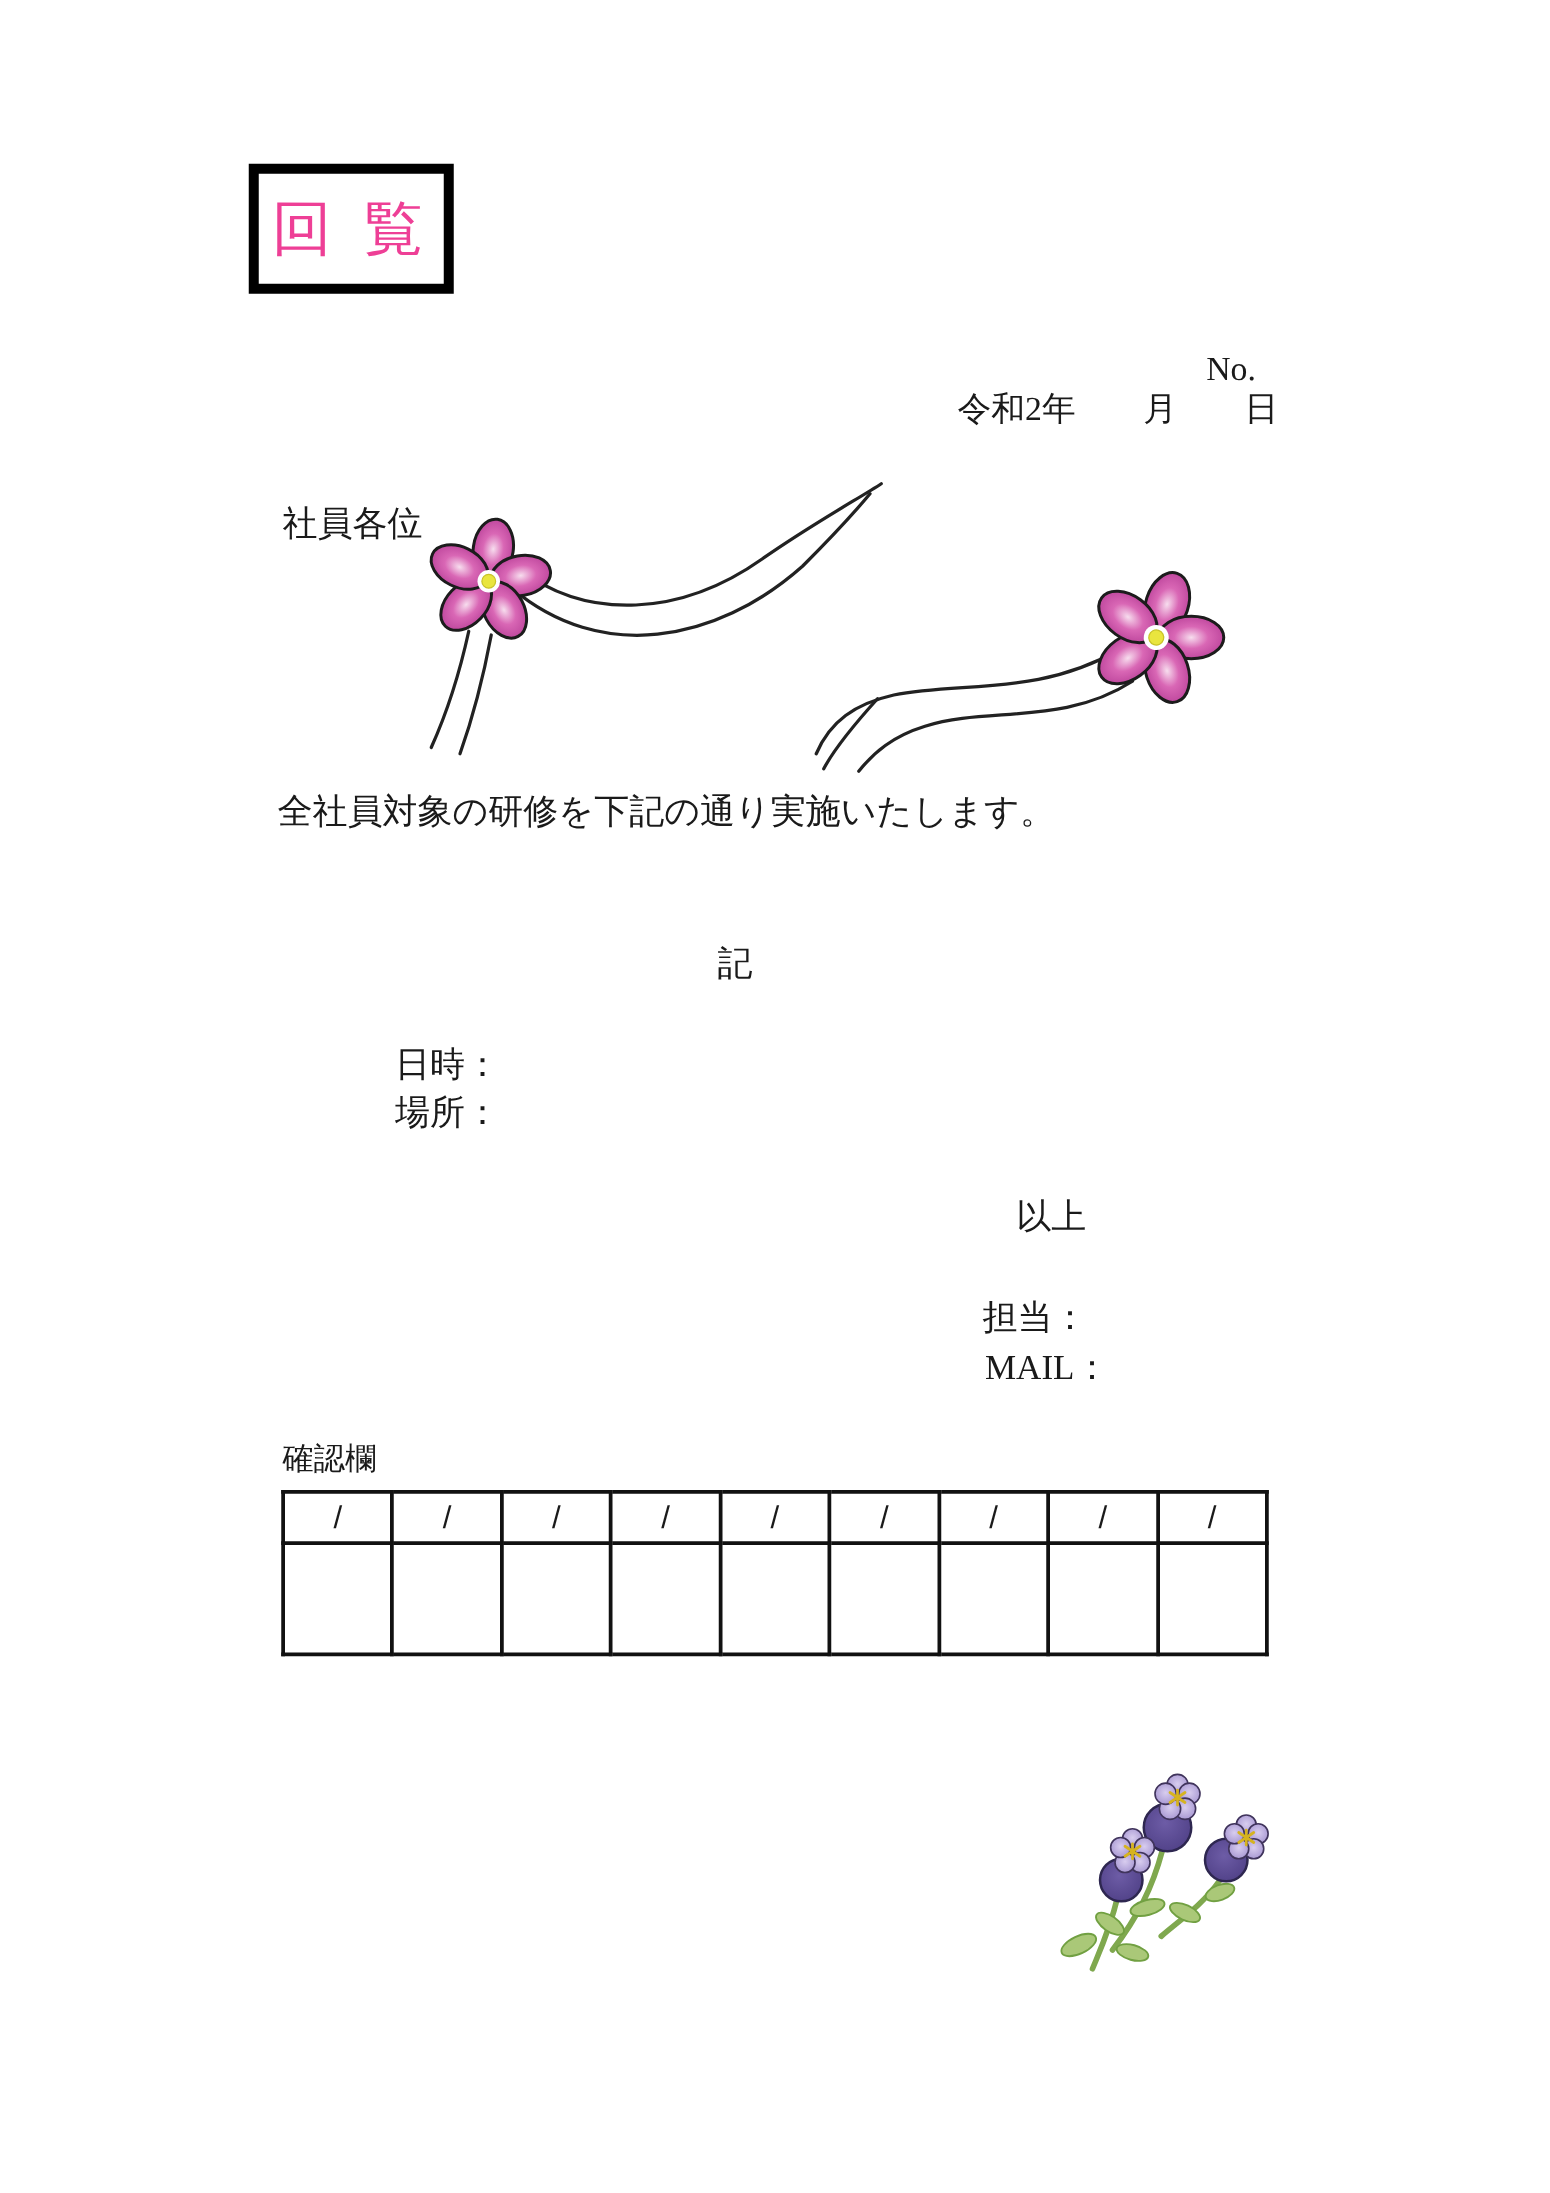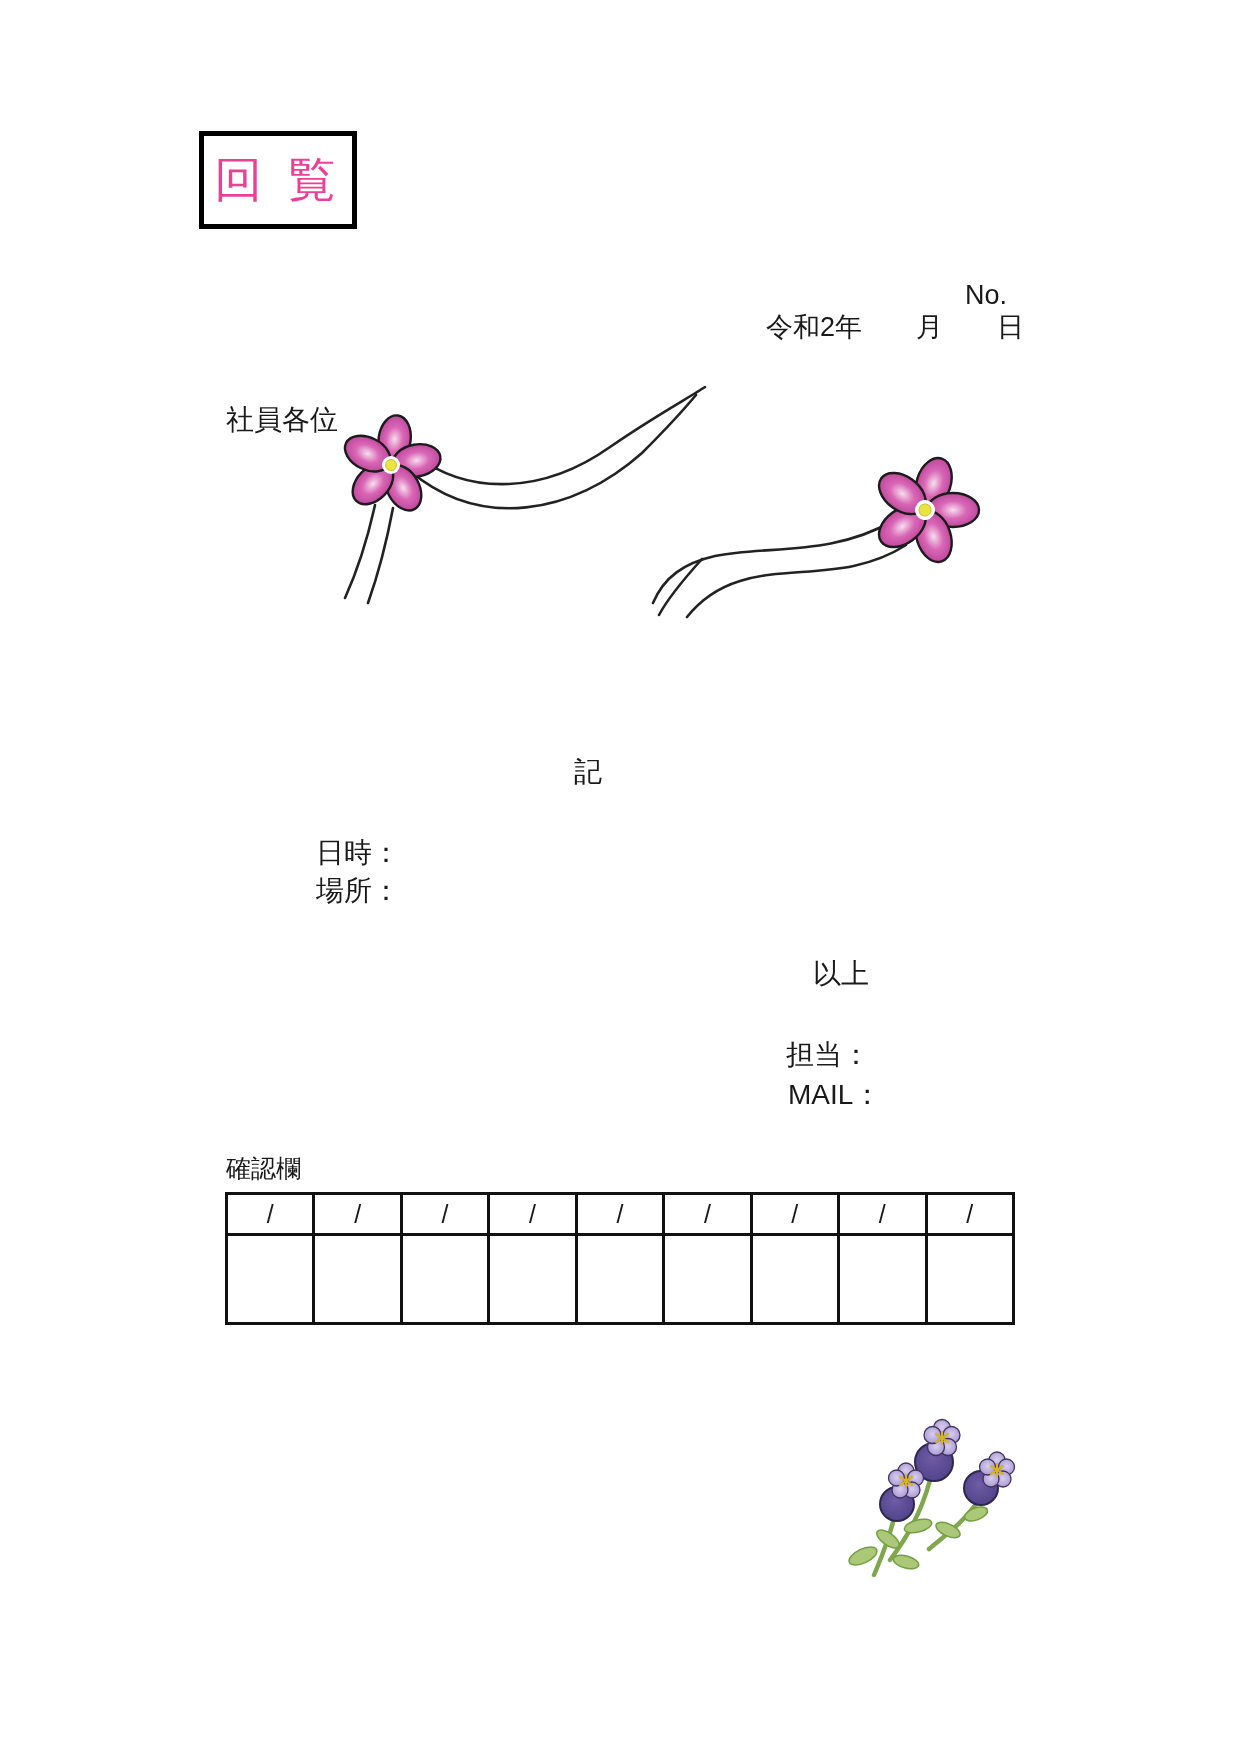--- a/index.html
+++ b/index.html
@@ -10,27 +10,27 @@
     overflow:hidden;
     font-family:"Liberation Sans",sans-serif;
     color:#1a1a1a;
   }
   .abs{position:absolute;}
   .t{
     font-size:28px;
     line-height:1.2;
     color:#1a1a1a;
     white-space:pre;
-    font-family:Liberation Sans, sans-serif;
+    font-family:Liberation Serif, serif;
   }
   
   .stamp-box{
     left:199px;top:131px;
     width:148px;height:88px;
-    border:5px solid #000000;
+    border:8px solid #000000;
     display:flex;align-items:center;justify-content:center;
   }
   .stamp-text{
     color:#ee3f96;
     font-size:48px;
     font-weight:500;
     letter-spacing:6px;
     white-space:pre;
   }
   .doc-title{
@@ -115,20 +115,21 @@
           <ellipse cx="0" cy="-28" rx="17" ry="26" transform="rotate(216)"></ellipse>
           <ellipse cx="0" cy="-28" rx="17" ry="26" transform="rotate(288)"></ellipse>
         </g>
         <circle cx="0" cy="0" r="10" fill="#ffffff"></circle>
         <circle cx="0" cy="0" r="6" fill="#e9e53e" stroke="#c9c32a" stroke-width="1"></circle>
       </g>
     </svg>
   </div>
 
 
+  <div class="abs t" style="left:222px;top:633px;">全社員対象の研修を下記の通り実施いたします。</div>
 
   <div class="abs t" style="left:288px;top:755px;width:600px;text-align:center;">記</div>
 
   <div class="abs t" style="left:316px;top:836px;">日時：</div>
   <div class="abs t" style="left:316px;top:874px;">場所：</div>
 
   <div class="abs t right-align" style="right:227px;top:957px;width:200px;">以上</div>
 
   <div class="abs t right-align" style="right:234px;top:1038px;width:220px;">担当：</div>
   <div class="abs t right-align" style="right:232px;top:1078px;width:220px;">MAIL：</div>

